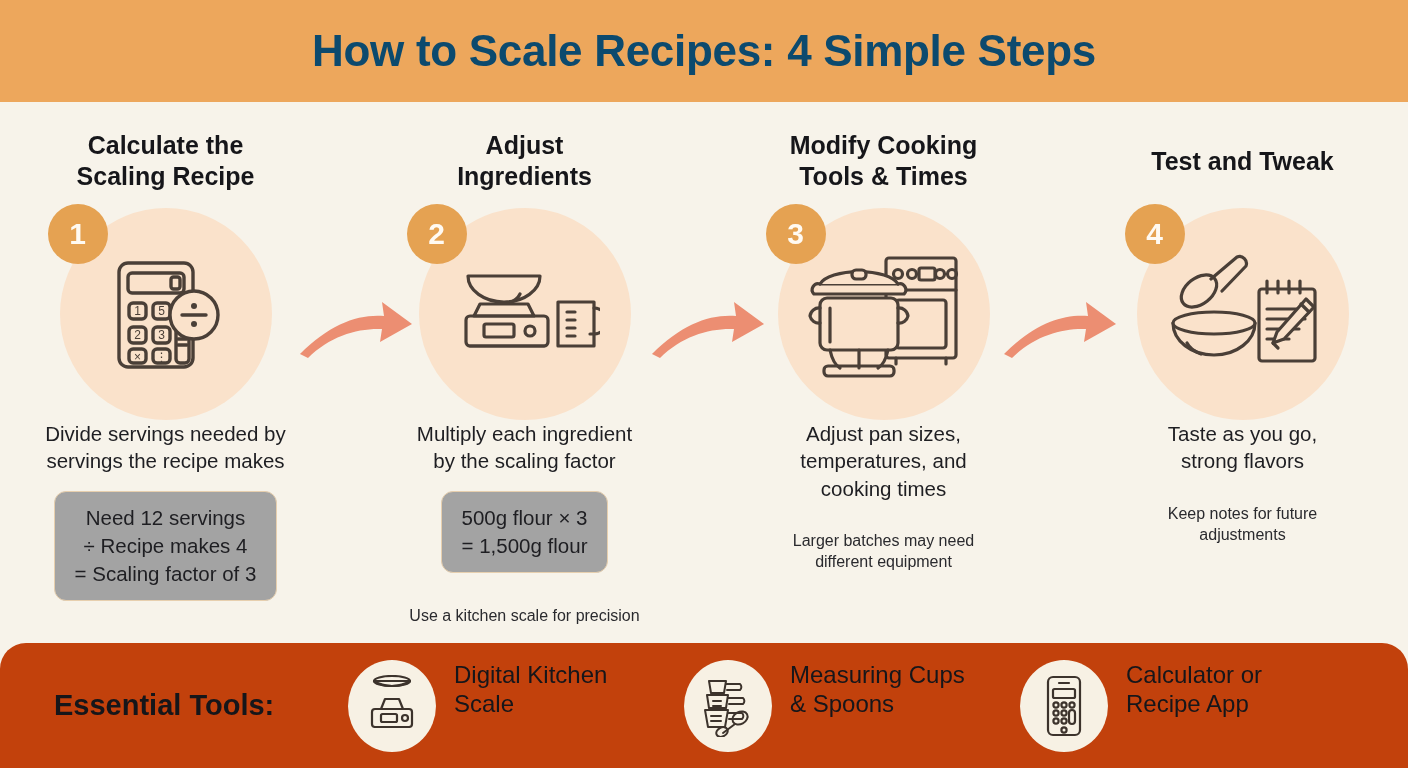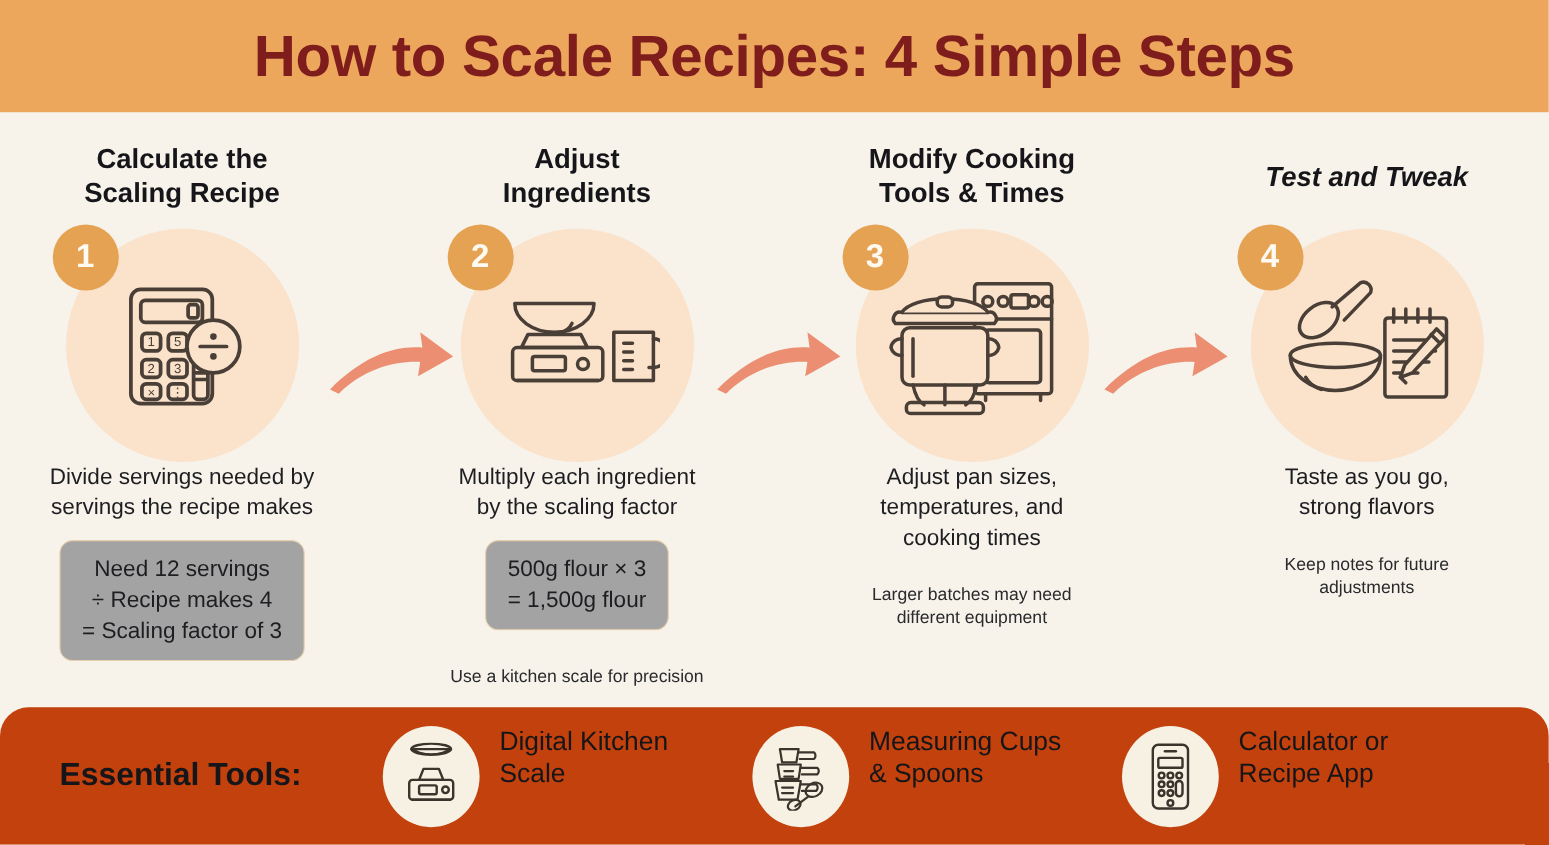--- a/index.html
+++ b/index.html
@@ -11,22 +11,22 @@
     position:relative;
   }
 
   
   .header {
     position:absolute; left:0; top:0; width:1408px; height:102px;
     background:#eda75c;
     display:flex; align-items:center; justify-content:center;
   }
   .header-title {
-    color:#7f1d1d;
-    font-size:53px;
+    color:#0c4a6e;
+    font-size:44px;
     font-weight:bold;
     letter-spacing:-0.3px;
   }
 
   
   .steps {
     position:absolute; left:0; top:102px; width:1408px; height:697px;
     display:flex;
     gap:28px;
   }
@@ -34,21 +34,21 @@
     position:relative;
     width:352px; height:100%;
     display:flex; flex-direction:column; align-items:center;
     padding-top:28px;
   }
   .step-title {
     font-size:25px; font-weight:bold; color:#16161a;
     text-align:center; line-height:1.25;
     min-height:70px;
   }
-  .step-title.single { padding-top:16px;font-style:italic; }
+  .step-title.single { padding-top:16px; }
 
   .circle-wrap {
     position:relative;
     width:212px; height:212px;
     margin-top:8px;
   }
   .circle {
     position:absolute; left:0; top:0;
     width:212px; height:212px; border-radius:50%;
     background:#fae2cb;

